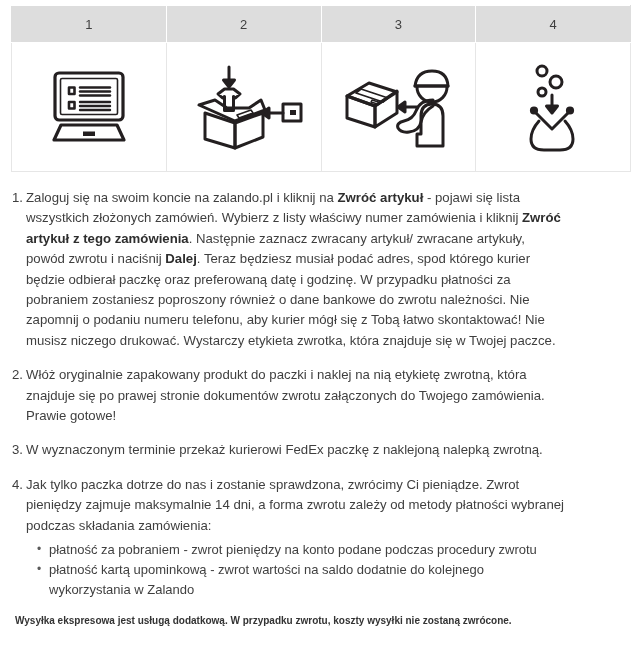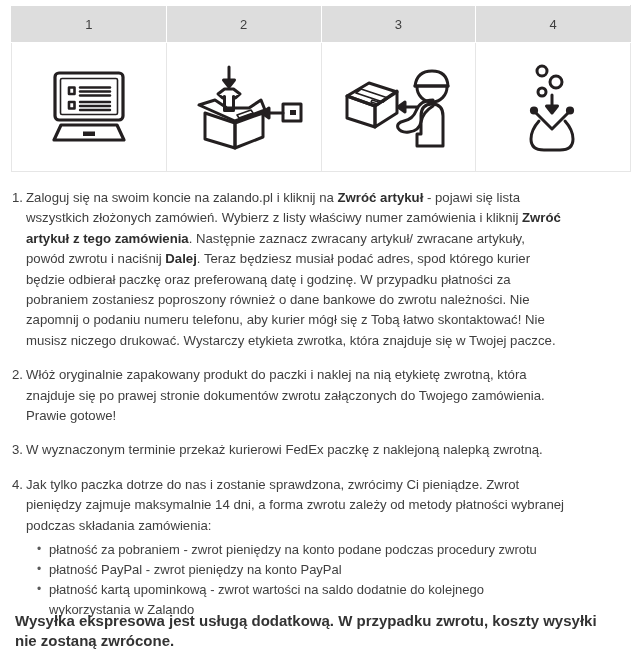--- a/index.html
+++ b/index.html
@@ -107,21 +107,21 @@
     top: -1px;
     font-size: 12px;
     color: #5a5a5a;
   }
 
   .footer-note {
     position: absolute;
     left: 15px;
     top: 611px;
     width: 600px;
-    font-size: 15px;
+    font-size: 10px;
     line-height: 20px;
     font-weight: bold;
     color: #333333;
   }
 </style>
 </head>
 <body>
 
 <table class="steps-table">
   <tbody>
@@ -224,20 +224,19 @@
     <li>
       <span>Włóż oryginalnie zapakowany produkt do paczki i naklej na nią etykietę zwrotną, która znajduje się po prawej stronie dokumentów zwrotu załączonych do Twojego zamówienia. Prawie gotowe!</span>
     </li>
     <li>
       <span>W wyznaczonym terminie przekaż kurierowi FedEx paczkę z naklejoną nalepką zwrotną.</span>
     </li>
     <li>
       <span>Jak tylko paczka dotrze do nas i zostanie sprawdzona, zwrócimy Ci pieniądze. Zwrot pieniędzy zajmuje maksymalnie 14 dni, a forma zwrotu zależy od metody płatności wybranej podczas składania zamówienia:</span>
       <ul class="pay-list">
           <li>płatność za pobraniem - zwrot pieniędzy na konto podane podczas procedury zwrotu</li>
-          <li>płatność PayPal - zwrot pieniędzy na konto PayPal</li>
           <li>płatność kartą upominkową - zwrot wartości na saldo dodatnie do kolejnego wykorzystania w Zalando</li>
         </ul>
     </li>
   </ol>
 </div>
 
 <div class="footer-note">Wysyłka ekspresowa jest usługą dodatkową. W przypadku zwrotu, koszty wysyłki nie zostaną zwrócone.</div>
 
 </body></html>

